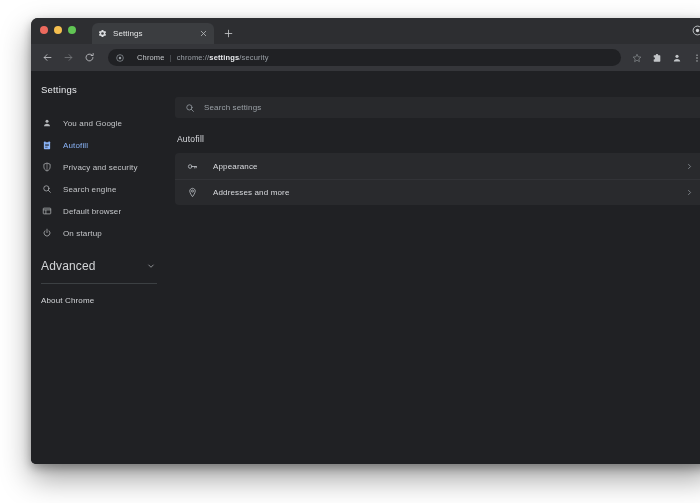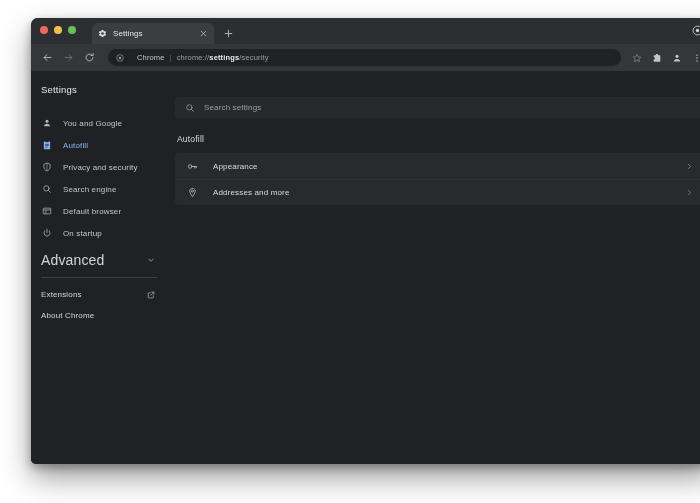--- a/index.html
+++ b/index.html
@@ -202,24 +202,24 @@
     color: #b5b8bb;
   }
   .nav-item.active { color: #8ab4f8; }
   .nav-item.active .ico { color: #8ab4f8; }
 
   .nav-advanced {
     height: 22px;
     display: flex;
     align-items: center;
     padding: 0 12px 0 10px;
-    font-size: 14px;
+    font-size: 12px;
     color: #d3d5d8;
     letter-spacing: .15px;
-    margin-top: 5px;
+    margin-top: 11px;
     justify-content: space-between;
   }
   .nav-advanced .label { flex: 1; }
   .nav-advanced .chev { color: #b5b8bb; display: flex; }
 
   .nav-divider {
     height: 1px;
     background: #3c4043;
     margin: 6px 10px 6px 10px;
   }
@@ -493,30 +493,20 @@
             <span class="label">Advanced</span>
             <span class="chev">
               <svg viewBox="0 0 12 12" width="8" height="8" fill="none" stroke="currentColor" stroke-width="1.1" stroke-linecap="round" stroke-linejoin="round">
                 <polyline points="2.6,4.5 6,7.9 9.4,4.5"></polyline>
               </svg>
             </span>
           </div>
 
           <div class="nav-divider"></div>
 
-          <div class="nav-foot">
-            <span class="label">Extensions</span>
-            <span class="ext">
-              <svg viewBox="0 0 12 12" width="8" height="8" fill="none" stroke="currentColor" stroke-width="1.05" stroke-linecap="round" stroke-linejoin="round">
-                <path d="M9.4 7v2.5a.9.9 0 01-.9.9H2.7a.9.9 0 01-.9-.9V3.7a.9.9 0 01.9-.9H5"></path>
-                <polyline points="7.3,1.7 10.4,1.7 10.4,4.8"></polyline>
-                <line x1="10.4" y1="1.7" x2="5.6" y2="6.5"></line>
-              </svg>
-            </span>
-          </div>
 
           <div class="nav-foot">
             <span class="label">About Chrome</span>
           </div>
 
         </div>
       </div>
 
       <div class="main">
 

